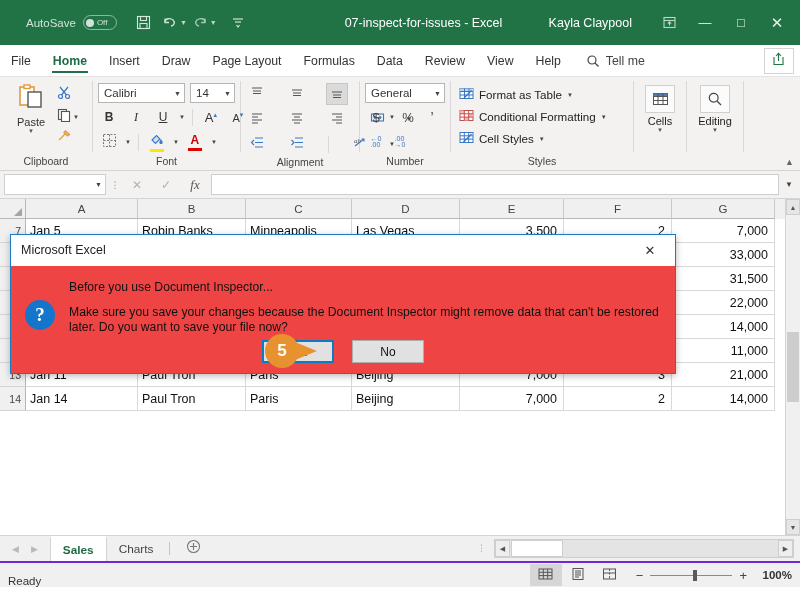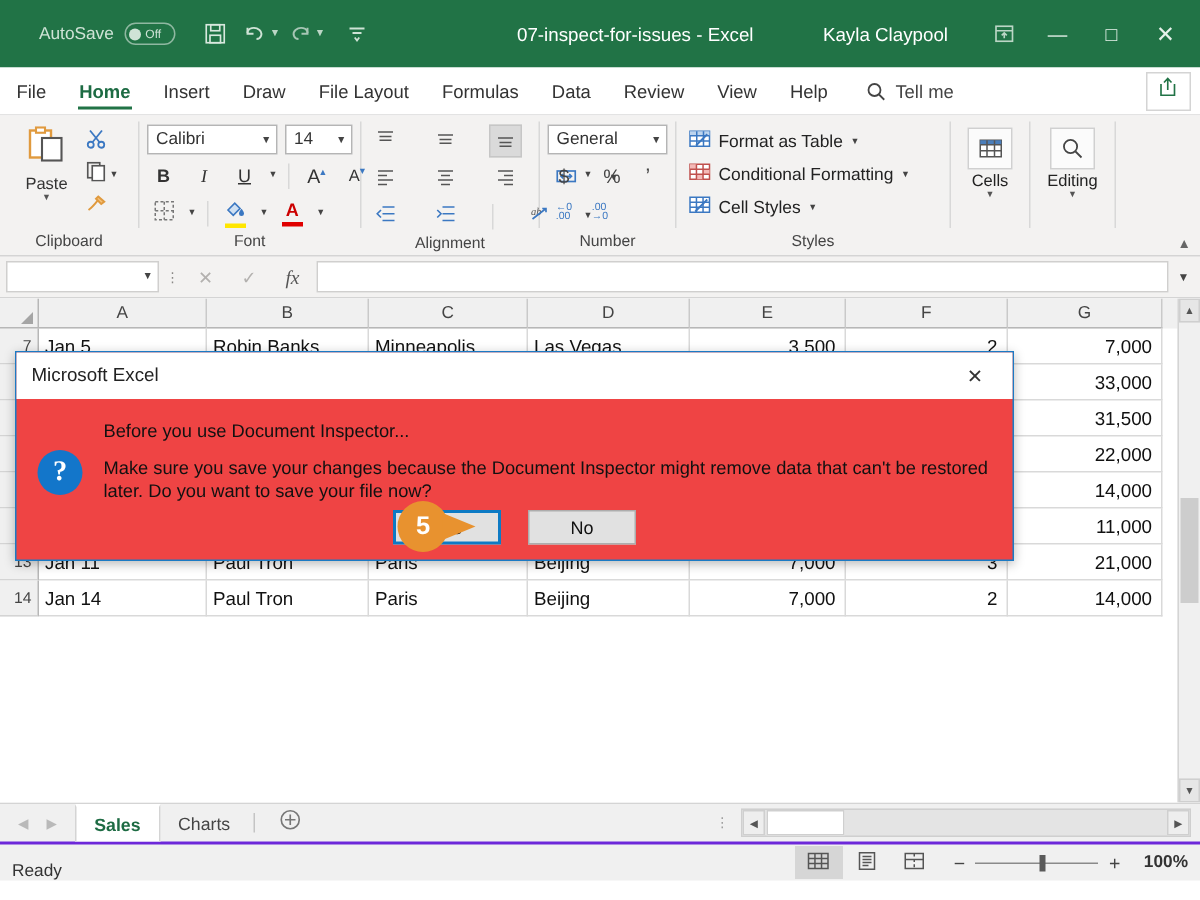--- a/index.html
+++ b/index.html
@@ -330,21 +330,21 @@
     <div class="tb-win">□</div>
     <div class="tb-win close">✕</div>
   </div>
 </div>
 
 <div id="tabbar">
   <div class="rtab file">File</div>
   <div class="rtab active">Home</div>
   <div class="rtab">Insert</div>
   <div class="rtab">Draw</div>
-  <div class="rtab">File Layout</div>
+  <div class="rtab">Page Layout</div>
   <div class="rtab">Formulas</div>
   <div class="rtab">Data</div>
   <div class="rtab">Review</div>
   <div class="rtab">View</div>
   <div class="rtab">Help</div>
   <div class="tellme">
     <span class="mag">
       <svg width="14" height="14" viewBox="0 0 14 14" fill="none" stroke="#444" stroke-width="1.2">
         <circle cx="6" cy="6" r="4"></circle>
           <path d="M9 9 L12.5 12.5"></path>

